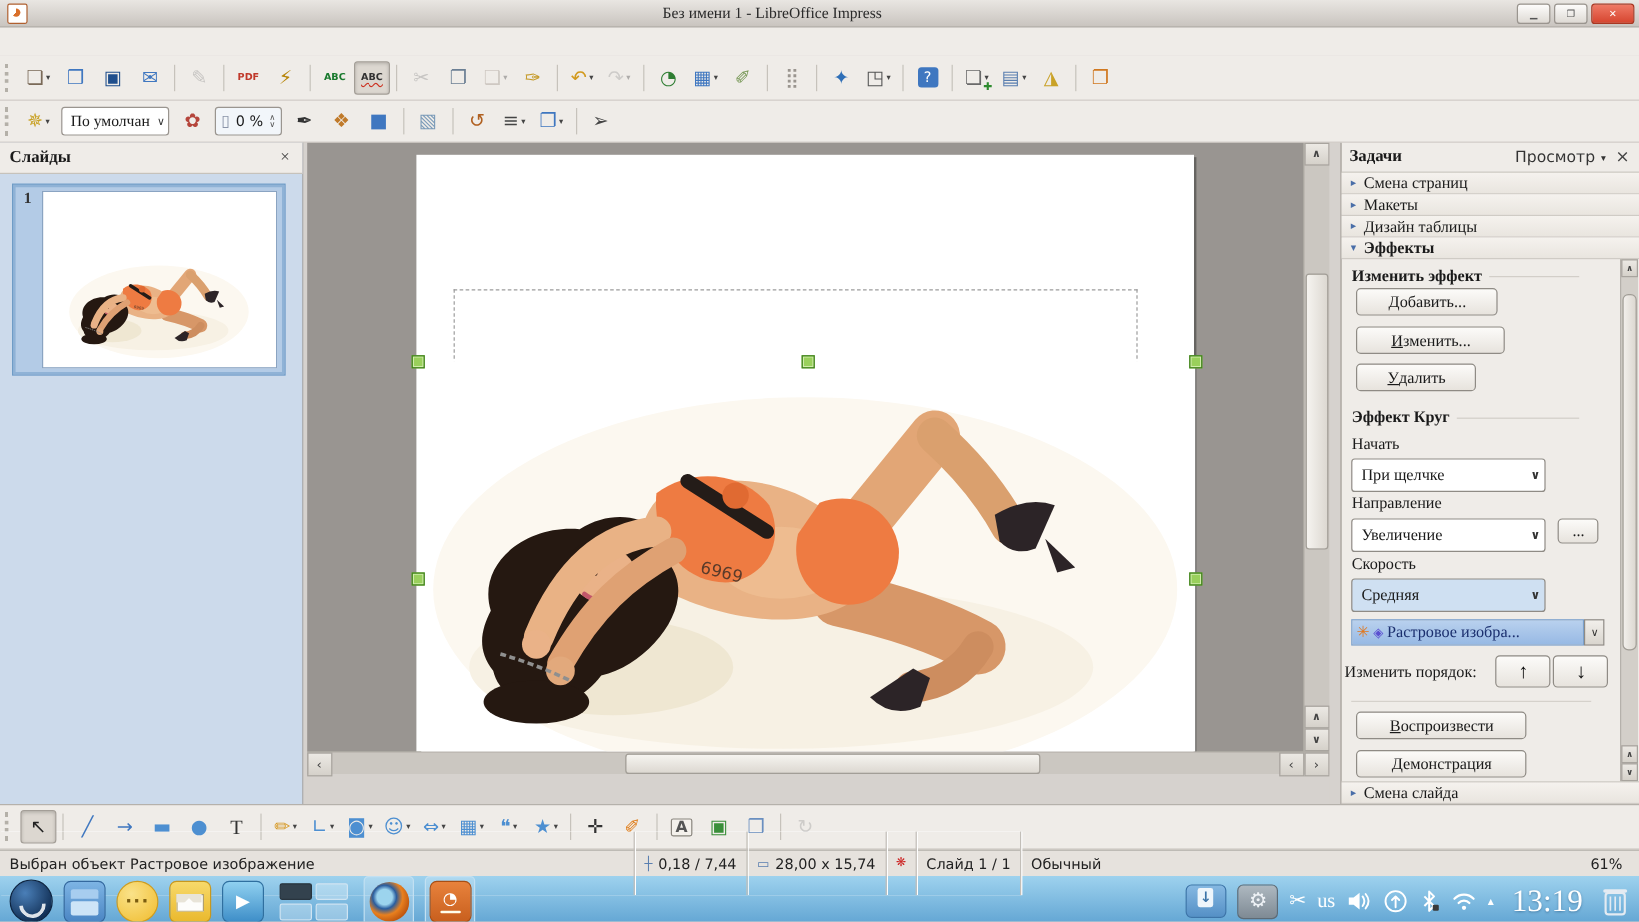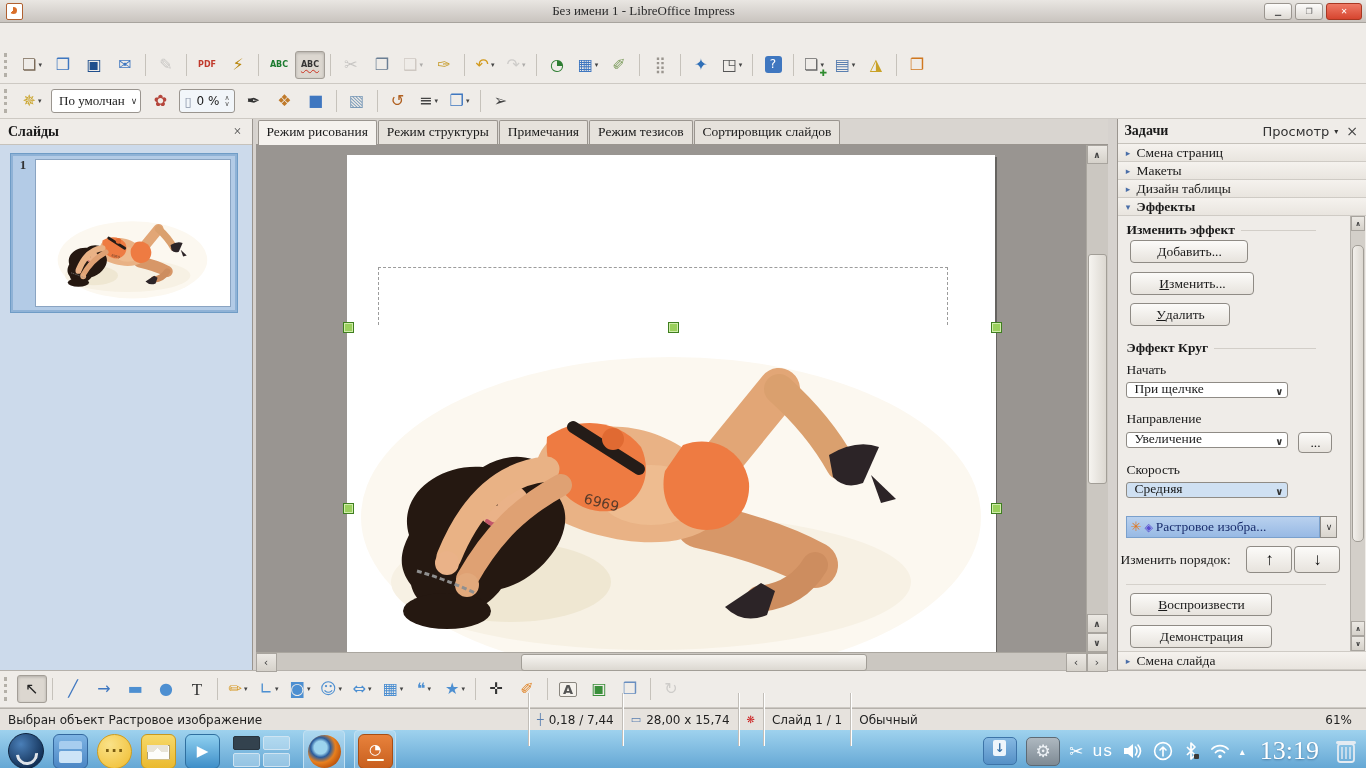--- a/index.html
+++ b/index.html
@@ -113,22 +113,22 @@
     font-family:"Liberation Serif","DejaVu Serif",serif;font-size:13.5px;}
   .sect .tri{color:#4a6ea8;font-size:9px;width:11px;text-align:center;}
   .sect.bold .slabel{font-weight:bold;}
   .taskbody{flex:1;position:relative;font-family:"Liberation Serif","DejaVu Serif",serif;font-size:13.5px;}
   .thead{position:absolute;left:8px;font-weight:bold;display:flex;align-items:center;width:190px;gap:6px;}
   .thead::after{content:"";flex:1;height:1px;background:#d2cec8;}
   .tlabel{position:absolute;left:8px;white-space:nowrap;overflow:hidden;}
   .btn{position:absolute;height:23px;border:1px solid #8f8b85;border-radius:4px;
     background:linear-gradient(#fcfbf9,#e7e3dd);display:flex;align-items:center;justify-content:center;
     font-family:"Liberation Serif","DejaVu Serif",serif;font-size:13.5px;padding:0 10px;box-sizing:border-box;}
-  .sel{position:absolute;height:16px;width:162px;border:1px solid #8f8b85;border-radius:3px;background:#fff;
-    display:flex;align-items:flex-end;padding:0 4px 0 7px;box-sizing:border-box;justify-content:space-between;}
+  .sel{position:absolute;height:28px;width:162px;border:1px solid #8f8b85;border-radius:3px;background:#fff;
+    display:flex;align-items:center;padding:0 4px 0 7px;box-sizing:border-box;justify-content:space-between;}
   .sel .car{font-size:10px;font-weight:bold;color:#333;}
   .sel.hl{background:#cfe0f2;}
   .animrow{position:absolute;left:8px;top:300px;width:194px;height:22px;display:flex;align-items:center;
     background:linear-gradient(#b9d1ee,#97b9e4);border:1px solid #7aa0cc;box-sizing:border-box;padding:0 3px;gap:3px;}
   .animrow .alabel{color:#1b2f6e;white-space:nowrap;overflow:hidden;flex:1;}
   .animdd{position:absolute;left:202px;top:300px;width:17px;height:22px;border:1px solid #8f8b85;
     background:linear-gradient(#f2efeb,#d9d5ce);display:flex;align-items:center;justify-content:center;
     font-size:9px;color:#333;box-sizing:border-box;}
   .arrowbtn{position:absolute;width:44px;height:25px;border:1px solid #8f8b85;border-radius:4px;
     background:linear-gradient(#fcfbf9,#e7e3dd);display:flex;align-items:center;justify-content:center;
@@ -175,21 +175,21 @@
   .wcell{border:1px solid #cfe4f2;background:rgba(235,246,252,.35);border-radius:2px;}
   .wcell.on{background:#33424e;border-color:#28343e;}
   .activebox{width:40px;height:40px;border:1px solid #c2e0f2;background:rgba(255,255,255,.18);border-radius:4px;
     display:flex;align-items:center;justify-content:center;}
   .firefox{width:33px;height:33px;border-radius:50%;
     background:radial-gradient(circle at 38% 38%,#9cd4ee 0 22%,#2a5d9e 34%,#e8801e 52%,#c35a10 72%,#8a3c08 100%);}
   .impress{width:33px;height:33px;border-radius:6px;background:linear-gradient(#e8823c,#c85f1e);
     border:1px solid #a84e14;color:#fff;display:flex;flex-direction:column;align-items:center;justify-content:center;gap:2px;font-size:14px;}
   .impress i{display:block;width:17px;height:2px;background:#ffe;border-radius:1px;}
   .trayicon{color:#fff;display:flex;align-items:center;justify-content:center;}
-  .kbd{font-family:Liberation Mono, monospace;color:#fff;font-size:17px;}
+  .kbd{font-family:Liberation Serif, serif;color:#fff;font-size:17px;}
   .clock{font-family:"Liberation Serif","DejaVu Serif",serif;color:#fff;font-size:26px;
     text-shadow:0 1px 2px rgba(0,40,80,.4);margin:0 6px;}
   .spacer{flex:1;}
   .dlchip{width:32px;height:26px;border-radius:5px;background:linear-gradient(#85b8e2,#5590c6);border:1px solid #3d74a8;position:relative;}
   .dlchip::after{content:"↓";position:absolute;left:9px;top:2px;width:13px;height:16px;background:#eef5fb;
     border-radius:2px;color:#3d74a8;font-weight:bold;font-size:12px;text-align:center;line-height:16px;}
   .setchip{width:32px;height:27px;border-radius:5px;background:linear-gradient(#aeb8c0,#7e8a94);border:1px solid #5e6a74;
     color:#eef2f6;font-size:17px;display:flex;align-items:center;justify-content:center;}
   .scis{color:#fff;font-size:17px;}
   .caret-up{color:#fff;font-size:10px;}
@@ -437,28 +437,20 @@
           <span class="thumbslide">
             <svg>
                 <use href="#woman"></use>
               </svg>
           </span>
         </div>
       </div>
     </div>
 
     <div class="center">
-      <div class="tabbar">
-
-      <span class="tab act"><span class="tlabel2 serif">Режим рисования</span></span>
-          <span class="tab"><span class="tlabel2 serif">Режим структуры</span></span>
-          <span class="tab"><span class="tlabel2 serif">Примечания</span></span>
-          <span class="tab"><span class="tlabel2 serif">Режим тезисов</span></span>
-          <span class="tab"><span class="tlabel2 serif">Сортировщик слайдов</span></span>
-        </div>
       <div class="canvasrow">
         <div class="canvas">
           <div class="slide">
             <div class="ph content"></div>
             <div class="imgobj">
               <svg>
                   <use href="#woman"></use>
                 </svg>
             </div>
           </div>

